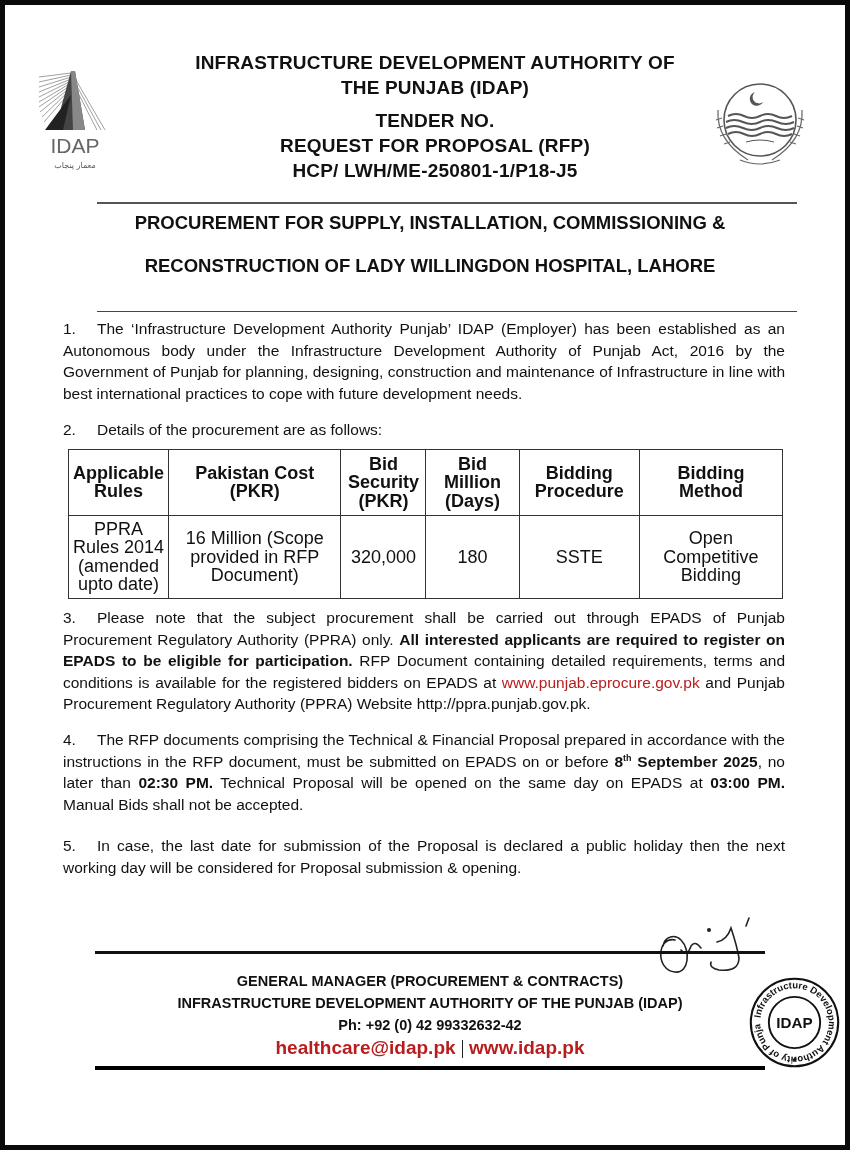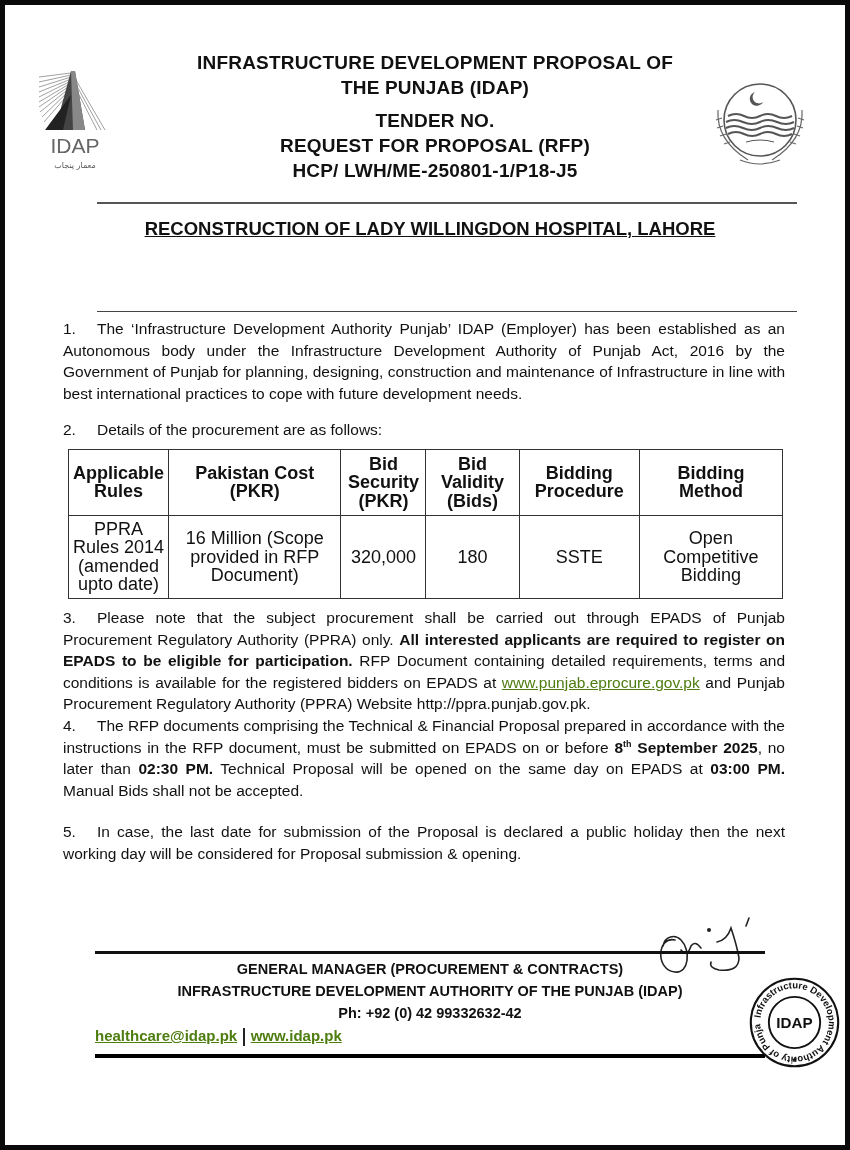--- a/index.html
+++ b/index.html
@@ -11,42 +11,42 @@
   }
   .header { position: absolute; top: 45px; left: 0; width: 100%; height: 150px; }
   .logo-idap { position: absolute; left: 30px; top: 15px; width: 80px; height: 115px; }
   .logo-punjab { position: absolute; left: 705px; top: 30px; width: 100px; height: 95px; }
   .header-titles { position: absolute; left: 150px; width: 560px; top: 0; text-align: center; }
   .h-line { font-weight: bold; font-size: 19px; line-height: 25px; letter-spacing: 0.2px; }
   .tender-label { margin-top: 8px; }
   .rule { position: absolute; left: 92px; width: 700px; height: 2px; background: #555; }
   .title-block { position: absolute; top: 205px; left: 40px; width: 770px; text-align: center; }
   .title-line { font-weight: bold; font-size: 18.5px; line-height: 25px; }
-  .title-line.last { margin-top: 6px; text-decoration: underline; }
+  .title-line.last { margin-top: 18px; }
   .body { position: absolute; top: 313px; left: 58px; width: 722px; font-size: 15.5px; line-height: 21.6px; }
   .para { text-align: justify; }
   .para .num { display: inline-block; width: 34px; }
   .p1 { margin-bottom: 15px; }
   .p2 { margin-bottom: 8px; }
   table.proc {
     margin-left: 5px; width: 715px; border-collapse: collapse; font-size: 18px; line-height: 18.5px;
   }
   table.proc th, table.proc td { border: 1.2px solid #333; text-align: center; vertical-align: middle; padding: 4px 4px; }
   table.proc th { font-weight: bold; height: 66px; }
   table.proc td { height: 78px; }
   .p3 { margin-top: 8px; }
-  .p4 { margin-top: 0; }
+  .p4 { margin-top: 14px; }
   .p5 { margin-top: 20px; }
-  .link { text-decoration: underline; color: #4d7c0f; }
+  .link { color: #b91c1c; }
   sup { font-size: 9px; vertical-align: super; line-height: 0; }
   .footer { position: absolute; top: 946px; left: 90px; width: 670px; }
   .f-rule-top { height: 3px; background: #111; width: 670px; }
   .f-rule-bot { height: 4px; background: #000; width: 670px; margin-top: 6px; }
-  .f-lines { text-align: center; font-weight: bold; font-size: 14.5px; line-height: 22px; padding-top: 4px; }
-  .f-links { font-weight: bold; font-size: 15px; line-height: 24px; }
+  .f-lines { text-align: center; font-weight: bold; font-size: 14.5px; line-height: 22px; padding-top: 16px; }
+  .f-links { font-weight: bold; font-size: 19px; line-height: 24px; text-align: center; }
   .f-links .sep { display: inline-block; width: 1.5px; height: 18px; background: #222; margin: 0 6px; vertical-align: middle; }
   .signature { position: absolute; left: 640px; top: 905px; width: 120px; height: 70px; }
   .stamp { position: absolute; left: 742px; top: 970px; width: 95px; height: 95px; }
 </style>
 </head>
 <body>
 
 <div class="page">
 
   <div class="header">
@@ -67,21 +67,21 @@
         <line x1="38" y1="18" x2="62" y2="65"></line>
       </g>
       <polygon points="36,6 40,6 50,65 20,65" fill="#444"></polygon>
       <polygon points="36,6 40,6 50,65 38,65" fill="#888"></polygon>
       <polygon points="10,65 36,30 28,65" fill="#222"></polygon>
       <text x="40" y="88" text-anchor="middle" font-family="Liberation Sans, sans-serif" font-size="21" fill="#666">IDAP</text>
       <text x="40" y="103" text-anchor="middle" font-family="DejaVu Sans, sans-serif" font-size="8" fill="#555">معمار پنجاب</text>
     </svg>
 
     <div class="header-titles">
-      <div class="h-line">INFRASTRUCTURE DEVELOPMENT PROPOSAL OF</div>
+      <div class="h-line">INFRASTRUCTURE DEVELOPMENT AUTHORITY OF</div>
       <div class="h-line">THE PUNJAB (IDAP)</div>
       <div class="h-line tender-label">TENDER NO.</div>
       <div class="h-line">REQUEST FOR PROPOSAL (RFP)</div>
       <div class="h-line">HCP/ LWH/ME-250801-1/P18-J5</div>
     </div>
 
     <svg class="logo-punjab" viewBox="0 0 100 95">
       <circle cx="50" cy="40" r="36" fill="none" stroke="#555" stroke-width="1.6"></circle>
       <path d="M45 12 a7 7 0 1 0 8 10 a5.5 5.5 0 1 1 -8 -10z" fill="#555"></path>
       <g fill="none" stroke="#555" stroke-width="2">
@@ -97,40 +97,41 @@
         <path d="M6 40 l6 -2 M7 48 l6 -2 M10 56 l6 -2 M14 64 l6 -2"></path>
         <path d="M94 40 l-6 -2 M93 48 l-6 -2 M90 56 l-6 -2 M86 64 l-6 -2"></path>
         <path d="M30 80 q20 8 40 0"></path>
       </g>
     </svg>
   </div>
 
   <div class="rule" style="top:197px;"></div>
 
   <div class="title-block">
+    <div class="title-line">PROCUREMENT FOR SUPPLY, INSTALLATION, COMMISSIONING &amp;</div>
     <div class="title-line last">RECONSTRUCTION OF LADY WILLINGDON HOSPITAL, LAHORE</div>
   </div>
 
   <div class="rule" style="top:306px; height:1px; background:#444;"></div>
 
   <div class="body">
     <p class="para p1">
       <span class="num">1.</span><span>The ‘Infrastructure Development Authority Punjab’ IDAP (Employer) has been established as an Autonomous body under the Infrastructure Development Authority of Punjab Act, 2016 by the Government of Punjab for planning, designing, construction and maintenance of Infrastructure in line with best international practices to cope with future development needs.</span>
     </p>
     <p class="para p2">
       <span class="num">2.</span><span>Details of the procurement are as follows:</span>
     </p>
 
     <table class="proc">
       <thead>
         <tr>
           <th style="width:100px">Applicable Rules</th>
           <th style="width:172px">Pakistan Cost (PKR)</th>
           <th style="width:85px">Bid Security (PKR)</th>
-          <th style="width:93px">Bid Validity (Bids)</th>
+          <th style="width:93px">Bid Million (Days)</th>
           <th style="width:120px">Bidding Procedure</th>
           <th style="width:143px">Bidding Method</th>
         </tr>
       </thead>
       <tbody>
         <tr>
           <td>PPRA Rules 2014 (amended upto date)</td>
           <td>16 Million (Scope provided in RFP Document)</td>
           <td>320,000</td>
           <td>180</td>

